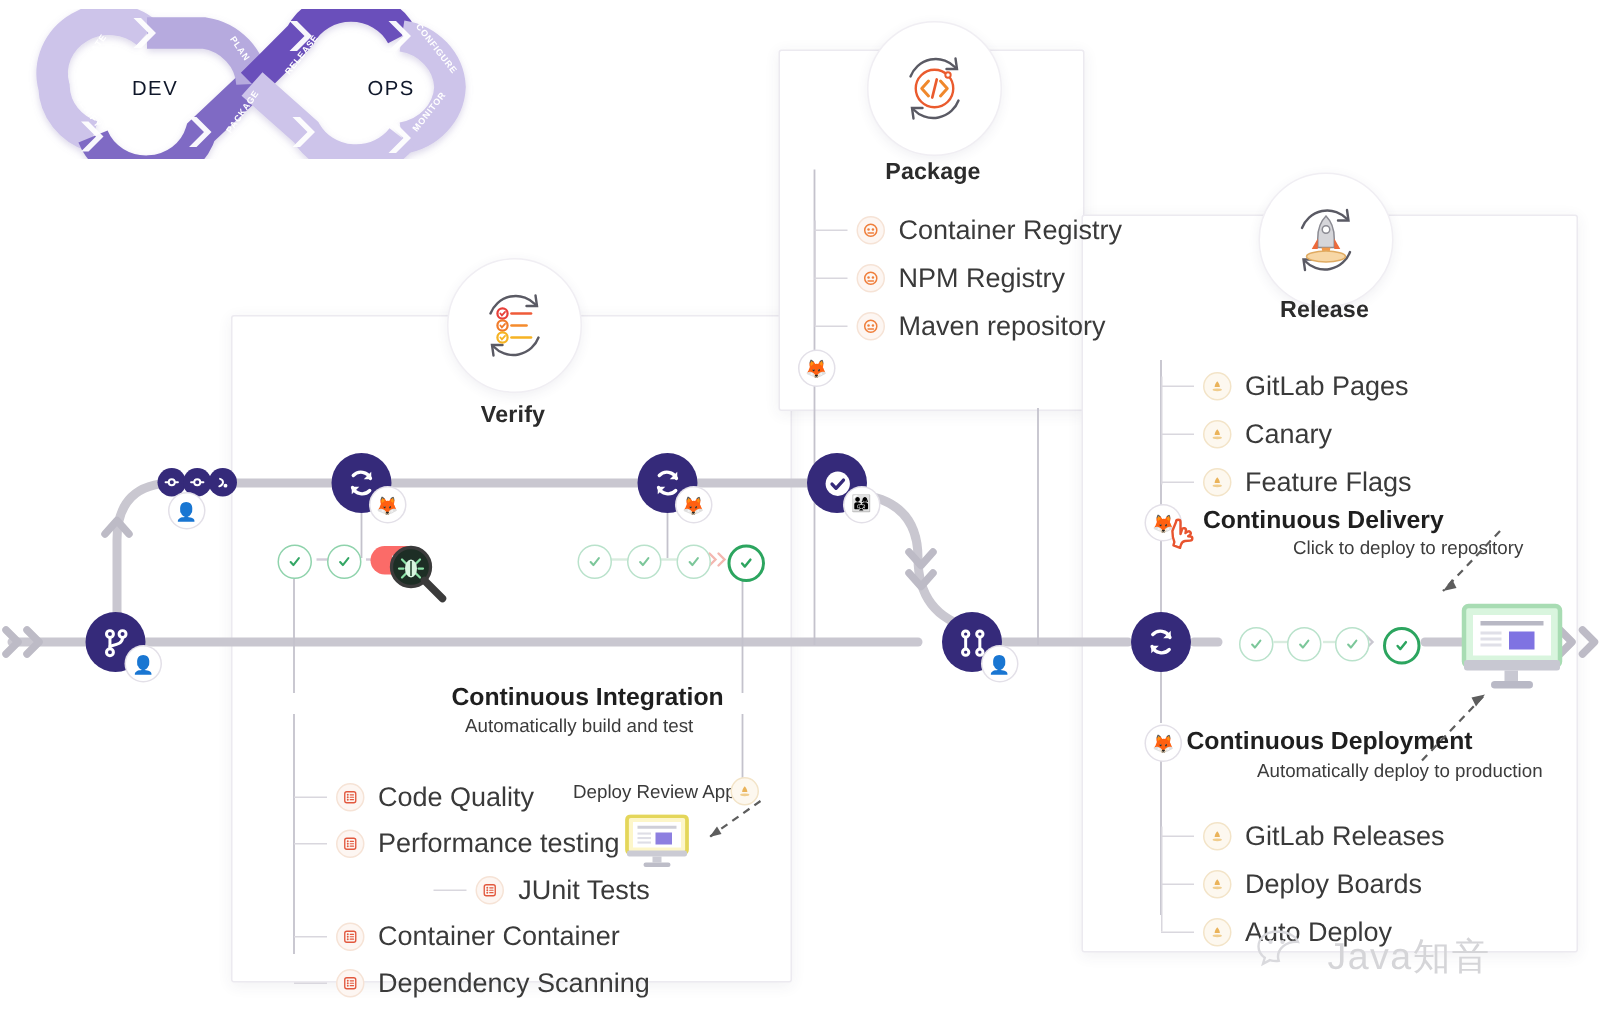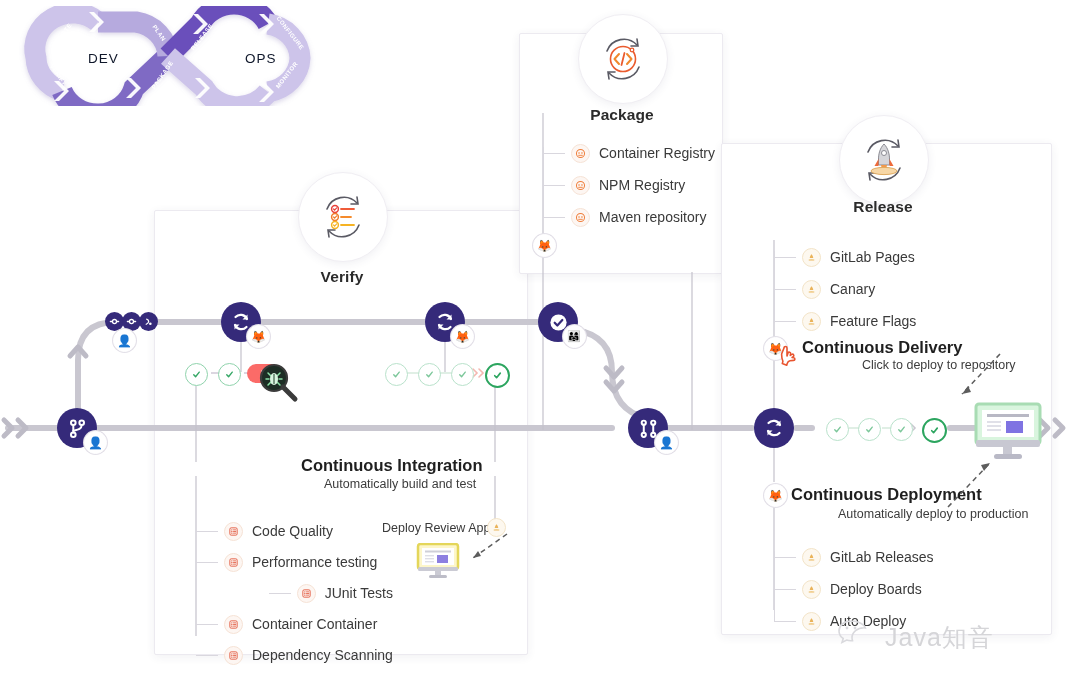--- a/index.html
+++ b/index.html
@@ -23,21 +23,21 @@
   .stage-title{position:absolute;font-size:15.5px;font-weight:bold;color:#2b2b2b;
                text-align:center;letter-spacing:.1px;}
 
   
   .flist{position:absolute;}
   .frow{display:flex;align-items:center;height:26px;}
   .ftick{width:22px;height:1px;background:#d9d7de;margin-right:6px;}
   .fbadge{width:17px;height:17px;border-radius:50%;background:#fdf6f2;
           border:1px solid #f6e3d6;display:flex;align-items:center;
           justify-content:center;margin-right:9px;flex:none;}
-  .flabel{font-size:14px;color:#3a3a3a;white-space:nowrap;}
+  .flabel{font-size:18px;color:#3a3a3a;white-space:nowrap;}
   .fspine{position:absolute;width:1px;background:#d9d7de;left:0;}
 
   
   .bighead{position:absolute;font-size:16.5px;font-weight:bold;color:#1f1f1f;white-space:nowrap;}
   .bigsub{position:absolute;font-size:12.5px;color:#3c3c3c;white-space:nowrap;}
 
   
   .node{position:absolute;border-radius:50%;background:#352a7a;
         display:flex;align-items:center;justify-content:center;}
   .node-lg{width:40px;height:40px;}
@@ -325,21 +325,21 @@
         <svg width="11" height="11" viewBox="0 0 12 12">
             <path d="M6 2.4 c1.3 1.3 1.9 3 1.9 4.2 l-3.8 0 c0 -1.2 .6 -2.9 1.9 -4.2 z" fill="#eab35a"></path>
             <ellipse cx="6" cy="8.6" rx="3.4" ry="1" fill="#f0cd8d"></ellipse>
           </svg>
       </span>
       <span class="flabel">Auto Deploy</span>
     </div>
   </div>
 
   <div class="bighead" style="left:260px;top:456px;margin-left:41px;">Continuous Integration</div>
-  <div class="bigsub" style="left:324px;top:477px;">Automatically build and test</div>
+  <div class="bigsub" style="left:310px;top:477px;">Automatically build and test</div>
 
   <div class="flist" style="left:196px;top:518px;">
     <div class="frow">
       <span class="ftick"></span>
       <span class="fbadge">
         <svg width="11" height="11" viewBox="0 0 12 12">
             <rect x="2" y="2" width="8" height="8" rx="1.5" fill="none" stroke="#e2593f" stroke-width="1"></rect>
             <circle cx="4.2" cy="4.2" r=".7" fill="#e2593f"></circle>
             <circle cx="4.2" cy="6" r=".7" fill="#e2593f"></circle>
             <circle cx="4.2" cy="7.8" r=".7" fill="#e2593f"></circle>

